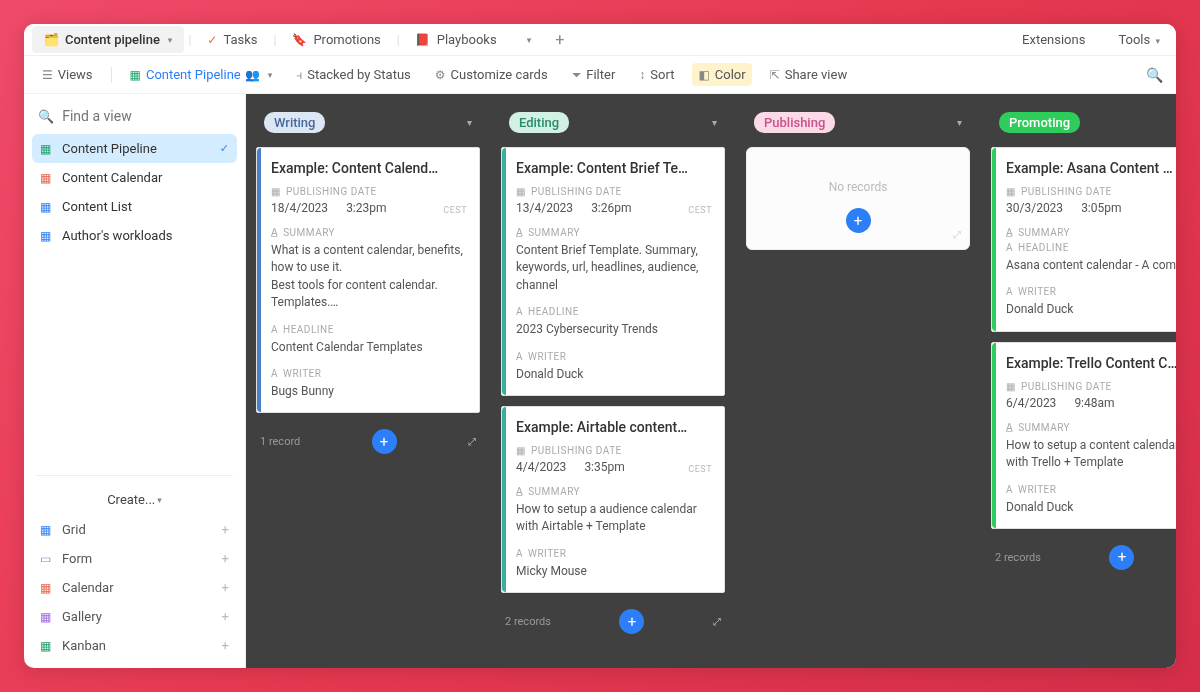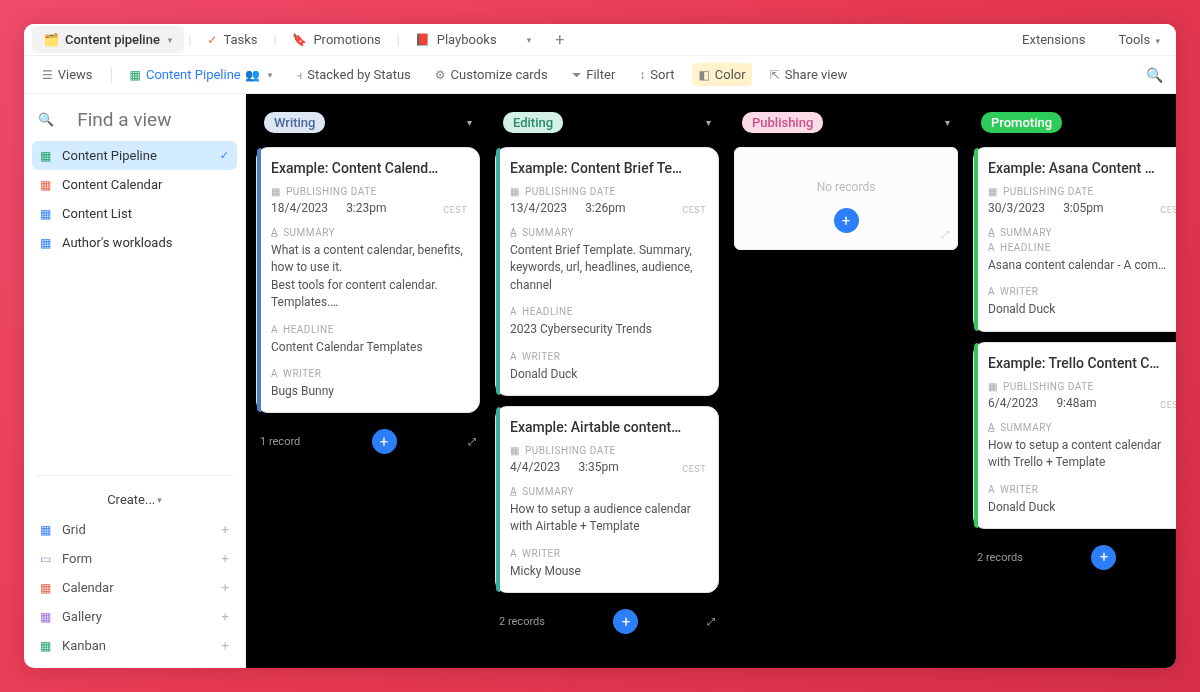--- a/index.html
+++ b/index.html
@@ -33,30 +33,30 @@
 .vi-icon{width:14px;font-size:12px;color:#888}
 .vi-icon.blue{color:#2d7ff9}
 .vi-icon.red{color:#e8634a}
 .vi-icon.green{color:#20a36a}
 .spacer{flex:1}
 .divider{height:1px;background:#eee;margin:8px 4px}
 .create-row{display:flex;align-items:center;justify-content:center;padding:8px 6px;font-size:13px;color:#444;cursor:pointer}
 .create-list .view-item{color:#555}
 .plus-sm{color:#bbb;margin-left:auto;font-size:13px}
 .purple{color:#a06de0}
-.board{flex:1;display:flex;gap:15px;padding:12px 10px;overflow-x:auto;background:#000000}
+.board{flex:1;display:flex;gap:21px;padding:12px 10px;overflow-x:auto;background:#404040}
 .column{width:224px;flex-shrink:0;display:flex;flex-direction:column}
 .col-head{display:flex;align-items:center;padding:6px 8px;margin-bottom:8px}
 .col-pill{font-size:13px;font-weight:500;padding:3px 10px;border-radius:10px}
 .writing{background:#dde7f4;color:#4a6a9c}
 .editing{background:#d3f0e5;color:#2a8a6a}
 .publishing{background:#fbdae8;color:#c9528a}
 .promoting{background:#2ecc5a;color:#fff}
 .col-chev{margin-left:auto;font-size:10px;color:#aaa;cursor:pointer}
-.card{background:#fff;border:1px solid #e0e0e0;border-radius:12px;padding:12px 12px 12px 14px;margin-bottom:10px;position:relative;box-shadow:0 1px 2px rgba(0,0,0,0.04);cursor:pointer}
+.card{background:#fff;border:1px solid #e0e0e0;border-radius:2px;padding:12px 12px 12px 14px;margin-bottom:10px;position:relative;box-shadow:0 1px 2px rgba(0,0,0,0.04);cursor:pointer}
 .card::before{content:"";position:absolute;left:0;top:0;bottom:0;width:4px;border-radius:6px 0 0 6px}
 .card.c-blue::before{background:#4a7fc9}
 .card.c-teal::before{background:#3aafa0}
 .card.c-green::before{background:#2ecc5a}
 .card-title{font-size:14px;font-weight:500;color:#333;margin-bottom:10px;white-space:nowrap;overflow:hidden;text-overflow:ellipsis}
 .field-label{display:flex;align-items:center;gap:5px;font-size:10px;color:#aaa;letter-spacing:0.5px;margin-bottom:4px;text-transform:uppercase}
 .fl-icon{font-size:10px}
 .date-row{display:flex;align-items:flex-end;gap:18px;font-size:12px;color:#555;margin-bottom:12px}
 .date-tz{font-size:9px;color:#bbb;letter-spacing:0.5px;margin-left:auto}
 .field-val{font-size:12px;color:#555;line-height:1.45;margin-bottom:12px}
@@ -145,21 +145,21 @@
       <span>Share view</span>
     </div>
     <span class="search-btn">🔍</span>
   </div>
 
   <div class="body">
 
     <div class="sidebar">
       <div class="find-view">
         <span>🔍</span>
-        <input style="border: none; outline: none; font-size: 19px; flex: 1 1 0%; background: transparent; margin-left: 15px;" placeholder="Find a view">
+        <input style="border: none; outline: none; font-size: 14px; flex: 1 1 0%; background: transparent;" placeholder="Find a view">
         <span class="gear">⚙</span>
       </div>
       <div class="view-list" id="view-list">
           <div class="view-item active">
             <span class="vi-icon green">▦</span>
             <span>Content Pipeline</span>
             <span class="view-check">✓</span>
           </div>
           <div class="view-item">
             <span class="vi-icon red">▦</span>

